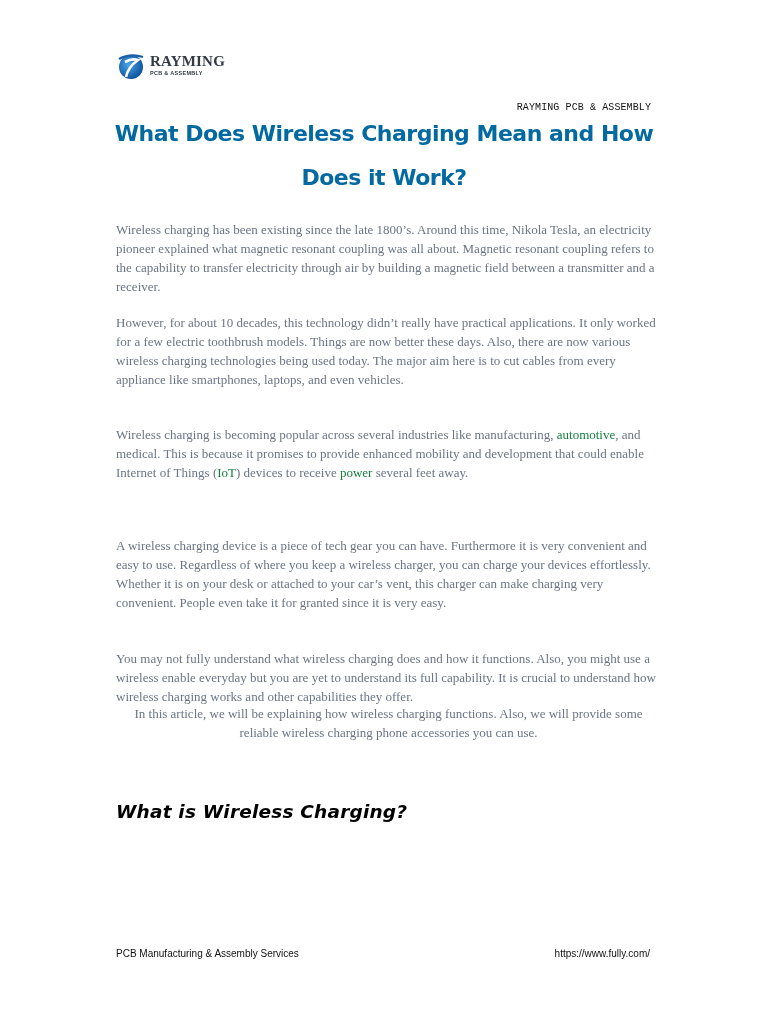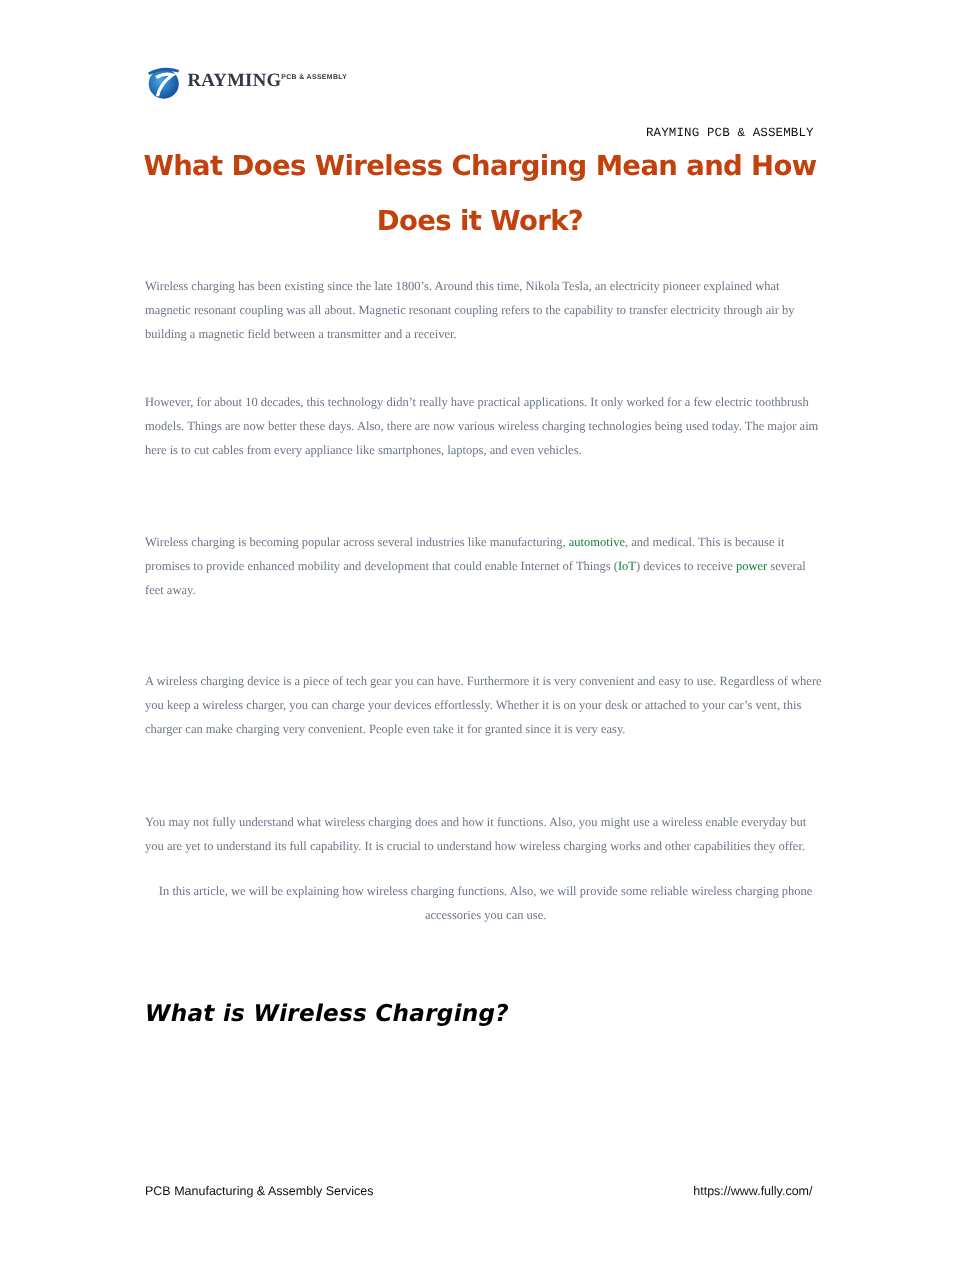--- a/index.html
+++ b/index.html
@@ -2,28 +2,28 @@
 <html><head>
   <meta charset="utf-8">
   <style>
     * { margin: 0; padding: 0; box-sizing: border-box; }
     html, body { width: 768px; height: 1024px; background: #ffffff; overflow: hidden; }
     body { position: relative; font-family: "Liberation Serif", serif; }
 
     .header { position: absolute; left: 0; top: 0; width: 768px; height: 100px; }
     .logo { position: absolute; left: 116px; top: 50px; display: flex; align-items: center; }
     .logo-mark { width: 30px; height: 30px; position: relative; }
-    .logo-text { margin-left: 4px; display: flex; flex-direction: row; line-height: 1; }
+    .logo-text { margin-left: 4px; display: flex; flex-direction: column; line-height: 1; }
     .logo-name { font-family: "Liberation Serif", serif; font-weight: bold; font-size: 15px; color: #333a44; letter-spacing: 0.2px; }
     .logo-sub { font-family: "Liberation Sans", sans-serif; font-weight: bold; font-size: 5.5px; color: #333a44; margin-top: 2px; letter-spacing: 0.3px; }
     .header-right { position: absolute; right: 117px; top: 68px; font-family: "Liberation Mono", monospace; font-size: 10px; color: #111; letter-spacing: 0.1px; margin-top: 34px; }
 
-    .title { position: absolute; left: 100px; width: 568px; top: 112px; text-align: center; font-family: "DejaVu Sans", sans-serif; font-weight: bold; font-size: 22px; color: #c2410c; line-height: 44px; letter-spacing: -0.5px; }
+    .title { position: absolute; left: 100px; width: 568px; top: 112px; text-align: center; font-family: "DejaVu Sans", sans-serif; font-weight: bold; font-size: 22px; color: #0369a1; line-height: 44px; letter-spacing: -0.5px; }
 
-    .para { position: absolute; left: 116px; width: 545px; font-family: "Liberation Serif", serif; font-size: 10px; line-height: 19.1px; color: #6b7585; }
+    .para { position: absolute; left: 116px; width: 545px; font-family: "Liberation Serif", serif; font-size: 13px; line-height: 19.1px; color: #6b7585; }
     .para a, .para .link { color: #15803d; text-decoration: none; }
 
     .subhead { position: absolute; left: 116px; top: 801px; font-family: "DejaVu Sans", sans-serif; font-style: italic; font-size: 18.5px; color: #000; letter-spacing: 0.2px; text-align: center; }
 
     .footer { position: absolute; left: 0; top: 948px; width: 768px; font-family: "Liberation Sans", sans-serif; font-size: 10px; color: #111; }
     .footer-left { position: absolute; left: 116px; }
     .footer-right { position: absolute; right: 118px; }
   </style>
 </head>
 <body>

